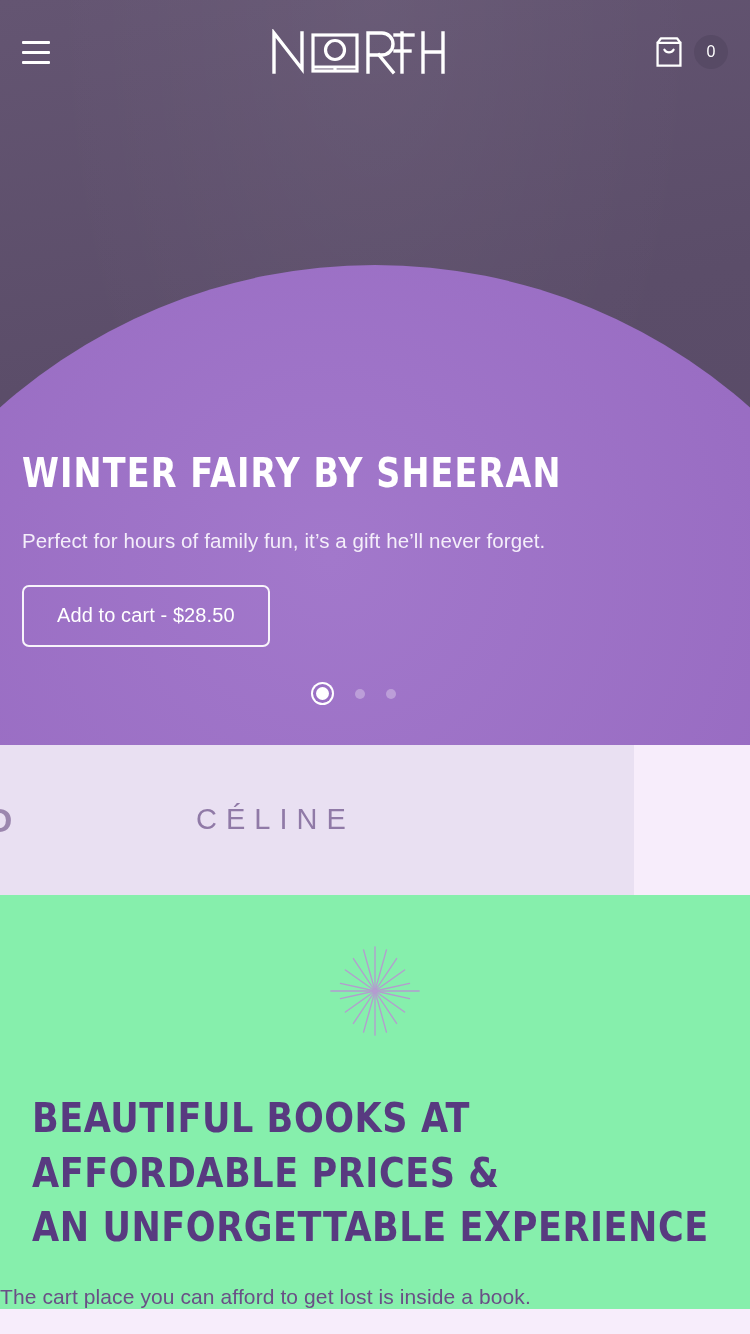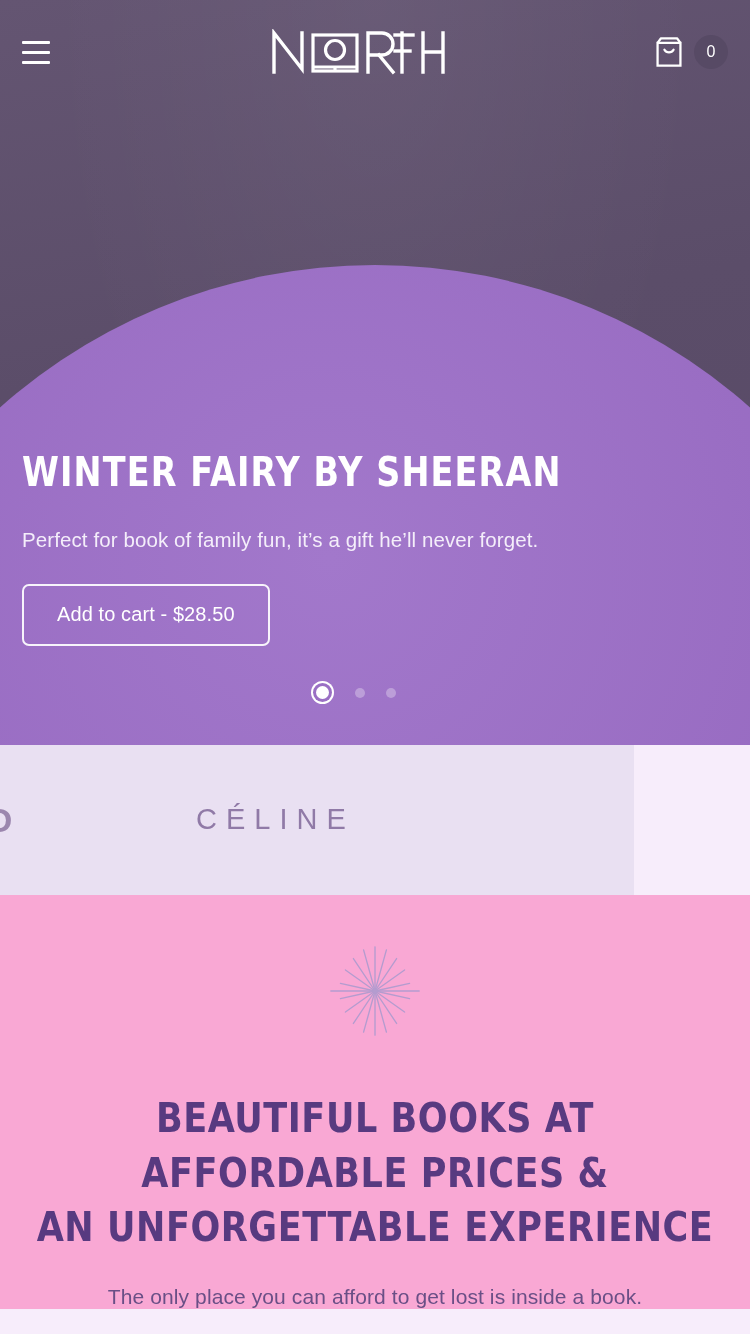--- a/index.html
+++ b/index.html
@@ -75,24 +75,24 @@
     color:#fff;
     display:flex; align-items:center; justify-content:center;
     font-size:16px;
     font-family:"Liberation Sans", sans-serif;
   }
 
   
   .hero-content {
     position:absolute;
     left:22px;
-    bottom:0;
+    bottom:9px;
     width:706px;
     z-index:5;
-    padding-bottom:18px;
+    padding-bottom:8px;
   }
   .hero-title {
     font-family:"DejaVu Sans Condensed","Liberation Sans Narrow","Liberation Sans", sans-serif;
     font-weight:700;
     font-size:40px;
     letter-spacing:1.2px;
     color:#ffffff;
     line-height:1;
     font-stretch:condensed;
     transform:scaleX(0.93);
@@ -199,23 +199,22 @@
     line-height:0.92;
     letter-spacing:-1.2px;
     transform:scaleX(0.86);
     transform-origin:left top;
   }
 
   
   .main {
     position:relative;
     width:750px;
-    background:#f9a8d4;
+    background:#86efac;
     padding-top:48px;
-    text-align:center;
   }
   .burst {
     margin:0 auto 52px;
     width:96px;
     height:96px;
     display:block;
   }
   .section-title {
     font-family:"DejaVu Sans Condensed","Liberation Sans Narrow","Liberation Sans", sans-serif;
     font-weight:700;
@@ -273,21 +272,21 @@
         <path d="M3 6 h20 v20 h-20 z" stroke="#fff" stroke-width="2" fill="none"></path>
         <path d="M3 6 l3 -4 h14 l3 4" stroke="#fff" stroke-width="2" fill="none" stroke-linejoin="round"></path>
         <path d="M9 12 a4.6 4.6 0 0 0 8 0" stroke="#fff" stroke-width="2" fill="none" stroke-linecap="round"></path>
       </svg>
       <span class="cart-count">0</span>
     </div>
   </header>
 
   <div class="hero-content">
     <h1 class="hero-title">WINTER FAIRY BY SHEERAN</h1>
-    <p class="hero-sub">Perfect for book of family fun, it’s a gift he’ll never forget.</p>
+    <p class="hero-sub">Perfect for hours of family fun, it’s a gift he’ll never forget.</p>
     <button class="hero-btn">Add to cart - $28.50</button>
 
     <div class="dots">
       <span class="dot active"></span>
       <span class="dot"></span>
       <span class="dot"></span>
     </div>
   </div>
 </section>
 
@@ -321,15 +320,15 @@
       <line x1="50" y1="50" x2="38.1" y2="7.1"></line>
     </g>
     <circle cx="50" cy="50" r="2.6" fill="#b49ccf"></circle>
   </svg>
 
   <h2 class="section-title">
     <span>BEAUTIFUL BOOKS AT AFFORDABLE PRICES &amp;</span><br>
     <span>AN UNFORGETTABLE EXPERIENCE</span>
   </h2>
 
-  <p class="section-sub">The only place you can afford to get lost is inside a book.</p>
+  <p class="section-sub">The cart place you can afford to get lost is inside a book.</p>
 
 </section>
 
 </body></html>

